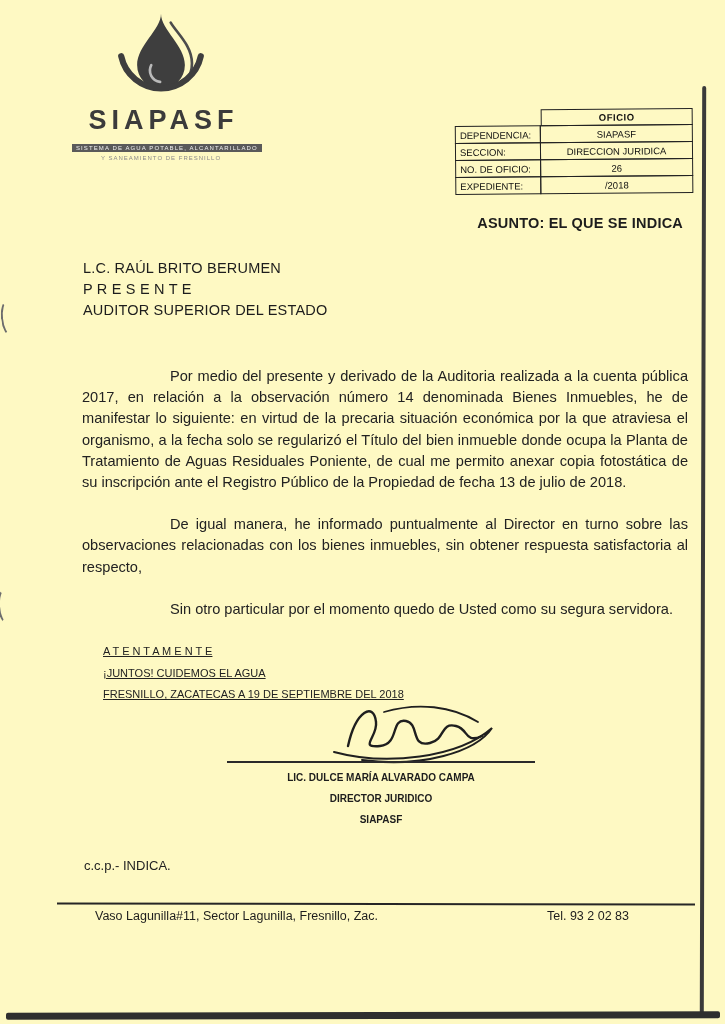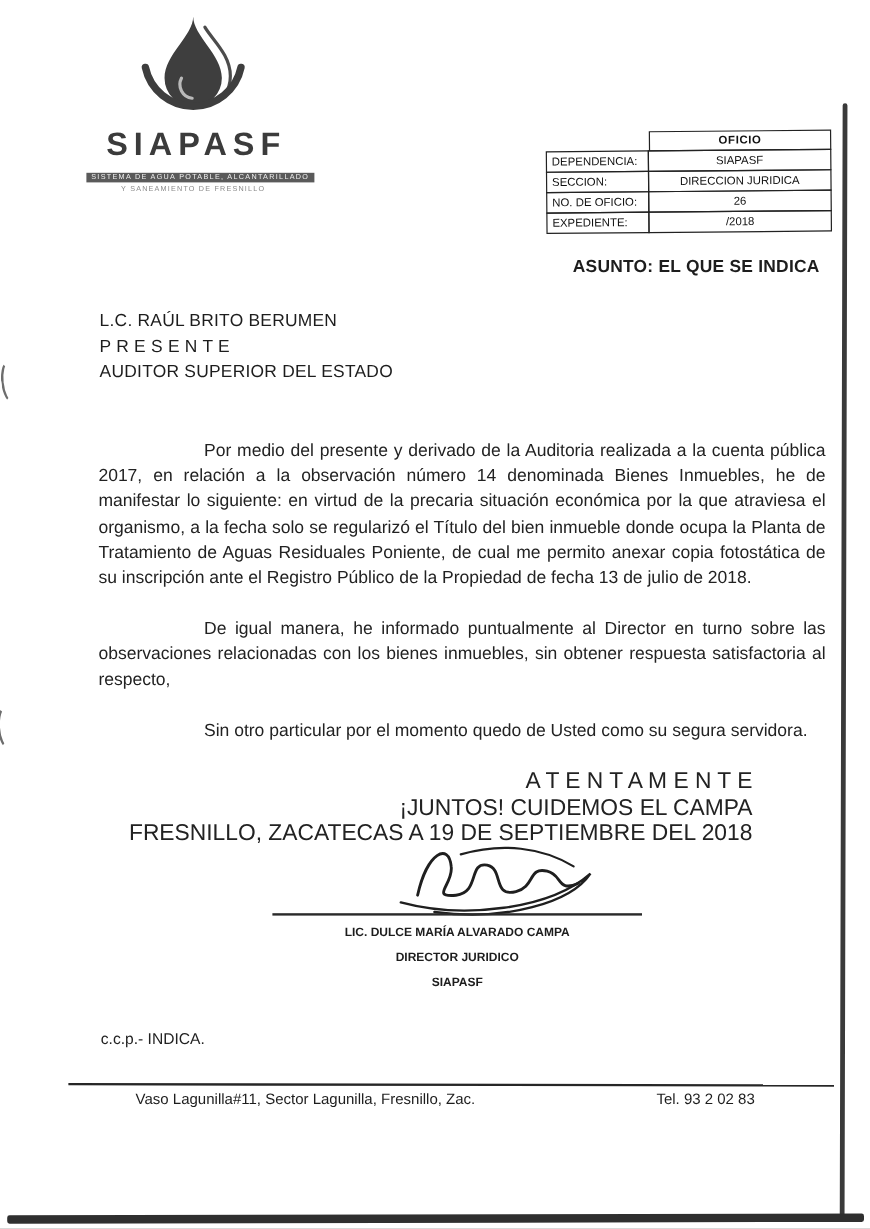--- a/index.html
+++ b/index.html
@@ -1,20 +1,20 @@
 <!DOCTYPE html>
 <html><head>
 <meta charset="utf-8">
 <style>
   * { margin:0; padding:0; box-sizing:border-box; }
   html,body { background:#9a9a9a; }
   body { font-family:"Liberation Sans", sans-serif; }
   .page {
     position:relative; width:725px; height:1024px; margin:0 auto;
-    background:#ffffff; overflow:hidden; color:#1d1d1d;
+    background:#fef9c3; overflow:hidden; color:#1d1d1d;
   }
 
   
   .logo { position:absolute; left:72px; top:12px; width:178px; text-align:center; }
   .logo svg { display:block; margin:0 auto; }
   .brand {
     font-size:27px; font-weight:bold; letter-spacing:5px; color:#3b3b3b;
     margin-top:1px; text-indent:5px; white-space:nowrap;
   }
   .tag1 {
@@ -53,41 +53,41 @@
   }
   .body-text {
     position:absolute; left:82px; top:366px; width:606px;
     font-size:14.6px; line-height:21.2px; text-align:justify; color:#222;
   }
   .body-text p { text-indent:88px; }
   .body-text p + p { margin-top:21px; }
 
   .closing {
     position:absolute; left:103px; top:641px; width:524px;
-    text-align:right; font-size:19px; line-height:21.5px; color:#222;
+    text-align:left; font-size:11px; line-height:21.5px; color:#222;text-decoration:underline;
   }
 
   .signature-wrap { position:absolute; left:326px; top:694px; width:178px; height:74px; }
   .signer {
     position:absolute; left:227px; top:761px; width:308px;
     border-top:2px solid #2a2a2a; padding-top:4px;
     text-align:center; font-weight:bold; font-size:10px; line-height:21px;
   }
 
   .ccp { position:absolute; left:84px; top:858px; font-size:13px; color:#222; }
 
   .footer-rule {
     position:absolute; left:57px; top:903px; width:638px; height:2px;
     background:#262626; transform:rotate(0.1deg);
   }
   .footer {
     position:absolute; left:57px; top:909px; width:638px;
     display:flex; font-size:12.5px; color:#1d1d1d;
   }
-  .footer-address { margin-left:56px; }
+  .footer-address { margin-left:38px; }
   .footer-phone { margin-left:auto; margin-right:66px; }
 
   
   .edge-right {
     position:absolute; left:701px; top:86px; width:4px; height:932px;
     background:#3a3a3a; transform:rotate(0.15deg); border-radius:2px;
   }
   .edge-bottom {
     position:absolute; left:6px; top:1012px; width:714px; height:7px;
     background:#2f2f2f; transform:rotate(-0.12deg); border-radius:2px;
@@ -146,21 +146,21 @@
   </div>
 
   <div class="body-text">
     <p>Por medio del presente y derivado de la Auditoria realizada a la cuenta pública 2017, en relación a la observación número 14 denominada Bienes Inmuebles, he de manifestar lo siguiente: en virtud de la precaria situación económica por la que atraviesa el organismo, a la fecha solo se regularizó el Título del bien inmueble donde ocupa la Planta de Tratamiento de Aguas Residuales Poniente, de cual me permito anexar copia fotostática de su inscripción ante el Registro Público de la Propiedad de fecha 13 de julio de 2018.</p>
     <p>De igual manera, he informado puntualmente al Director en turno sobre las observaciones relacionadas con los bienes inmuebles, sin obtener respuesta satisfactoria al respecto,</p>
     <p>Sin otro particular por el momento quedo de Usted como su segura servidora.</p>
   </div>
 
   <div class="closing">
     <div>A T E N T A M E N T E</div>
-    <div>¡JUNTOS! CUIDEMOS EL CAMPA</div>
+    <div>¡JUNTOS! CUIDEMOS EL AGUA</div>
     <div>FRESNILLO, ZACATECAS A 19 DE SEPTIEMBRE DEL 2018</div>
   </div>
 
   <div class="signature-wrap">
     <svg width="178" height="74" viewBox="0 0 178 74">
       <path d="M22 52 C30 16 48 8 50 28 C52 43 32 54 54 52 C74 50 64 24 80 27 C94 30 84 54 104 49 C120 45 114 28 130 32 C143 35 138 50 156 42" fill="none" stroke="#1f1f1f" stroke-width="2.4" stroke-linecap="round"></path>
       <path d="M8 58 C 60 72 132 64 166 34 C 150 58 96 74 36 66" fill="none" stroke="#1f1f1f" stroke-width="2" stroke-linecap="round"></path>
       <path d="M58 18 C 92 8 126 12 152 28" fill="none" stroke="#1f1f1f" stroke-width="1.8" stroke-linecap="round"></path>
     </svg>
   </div>

